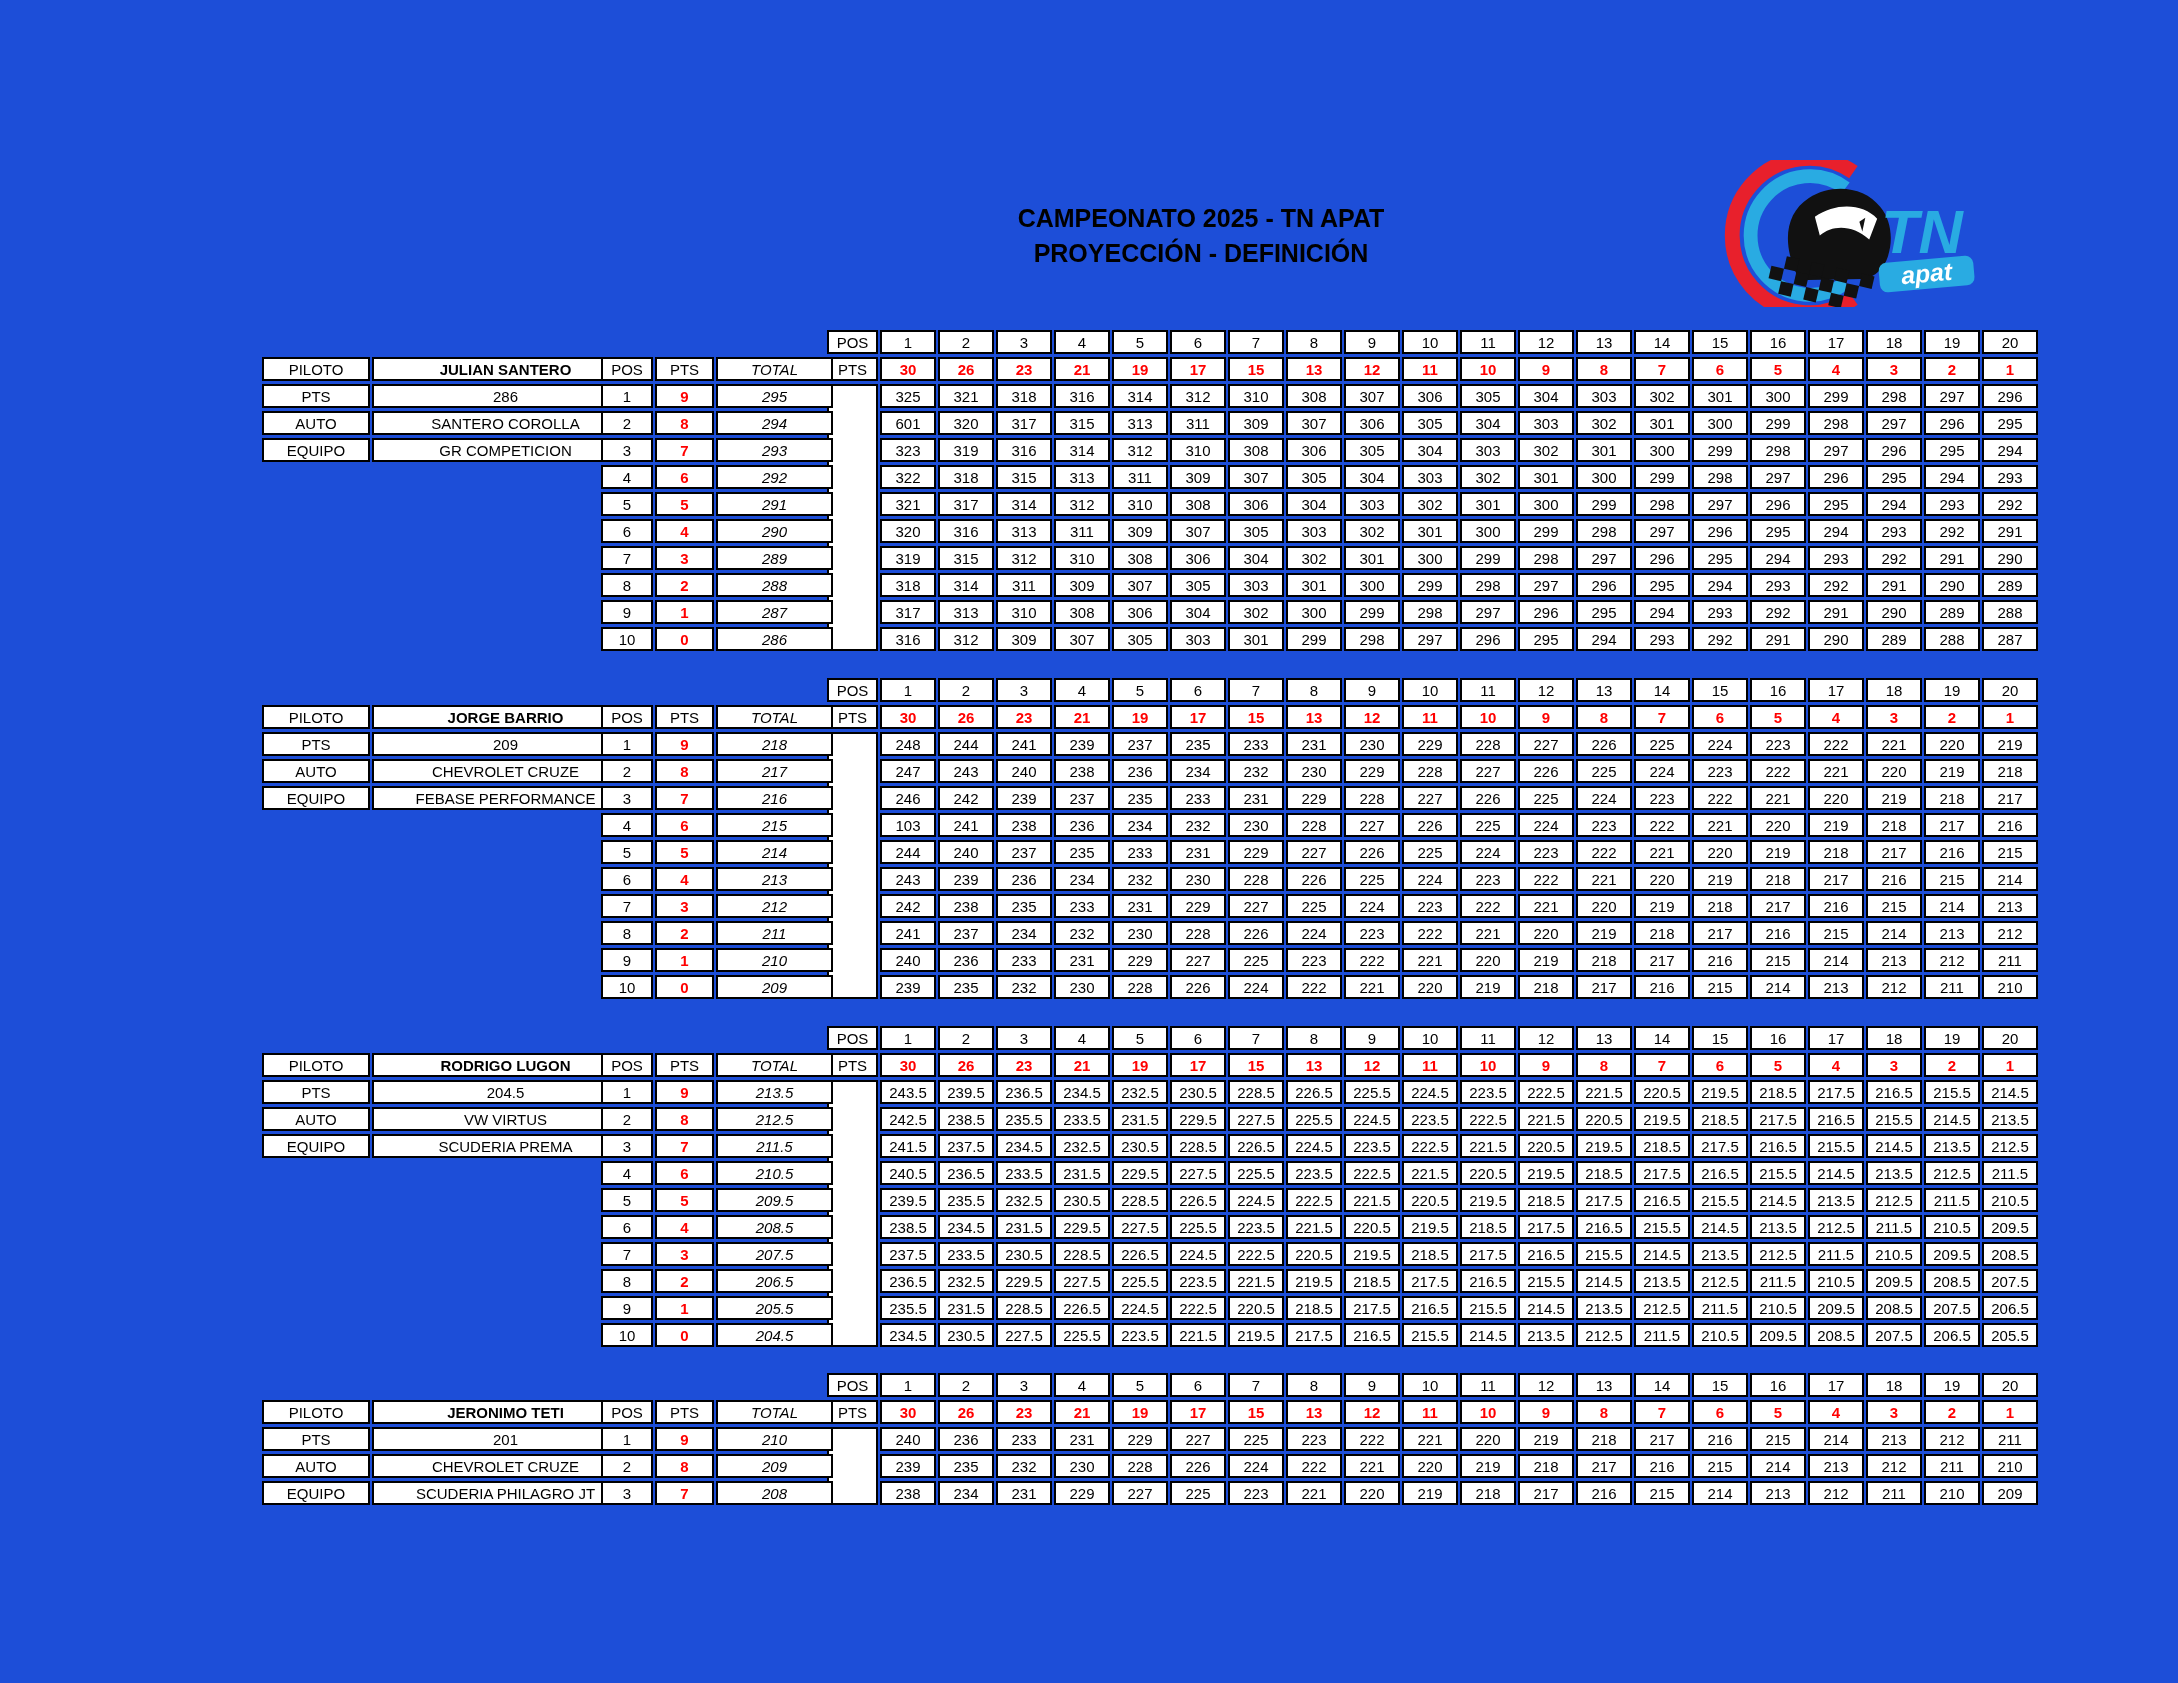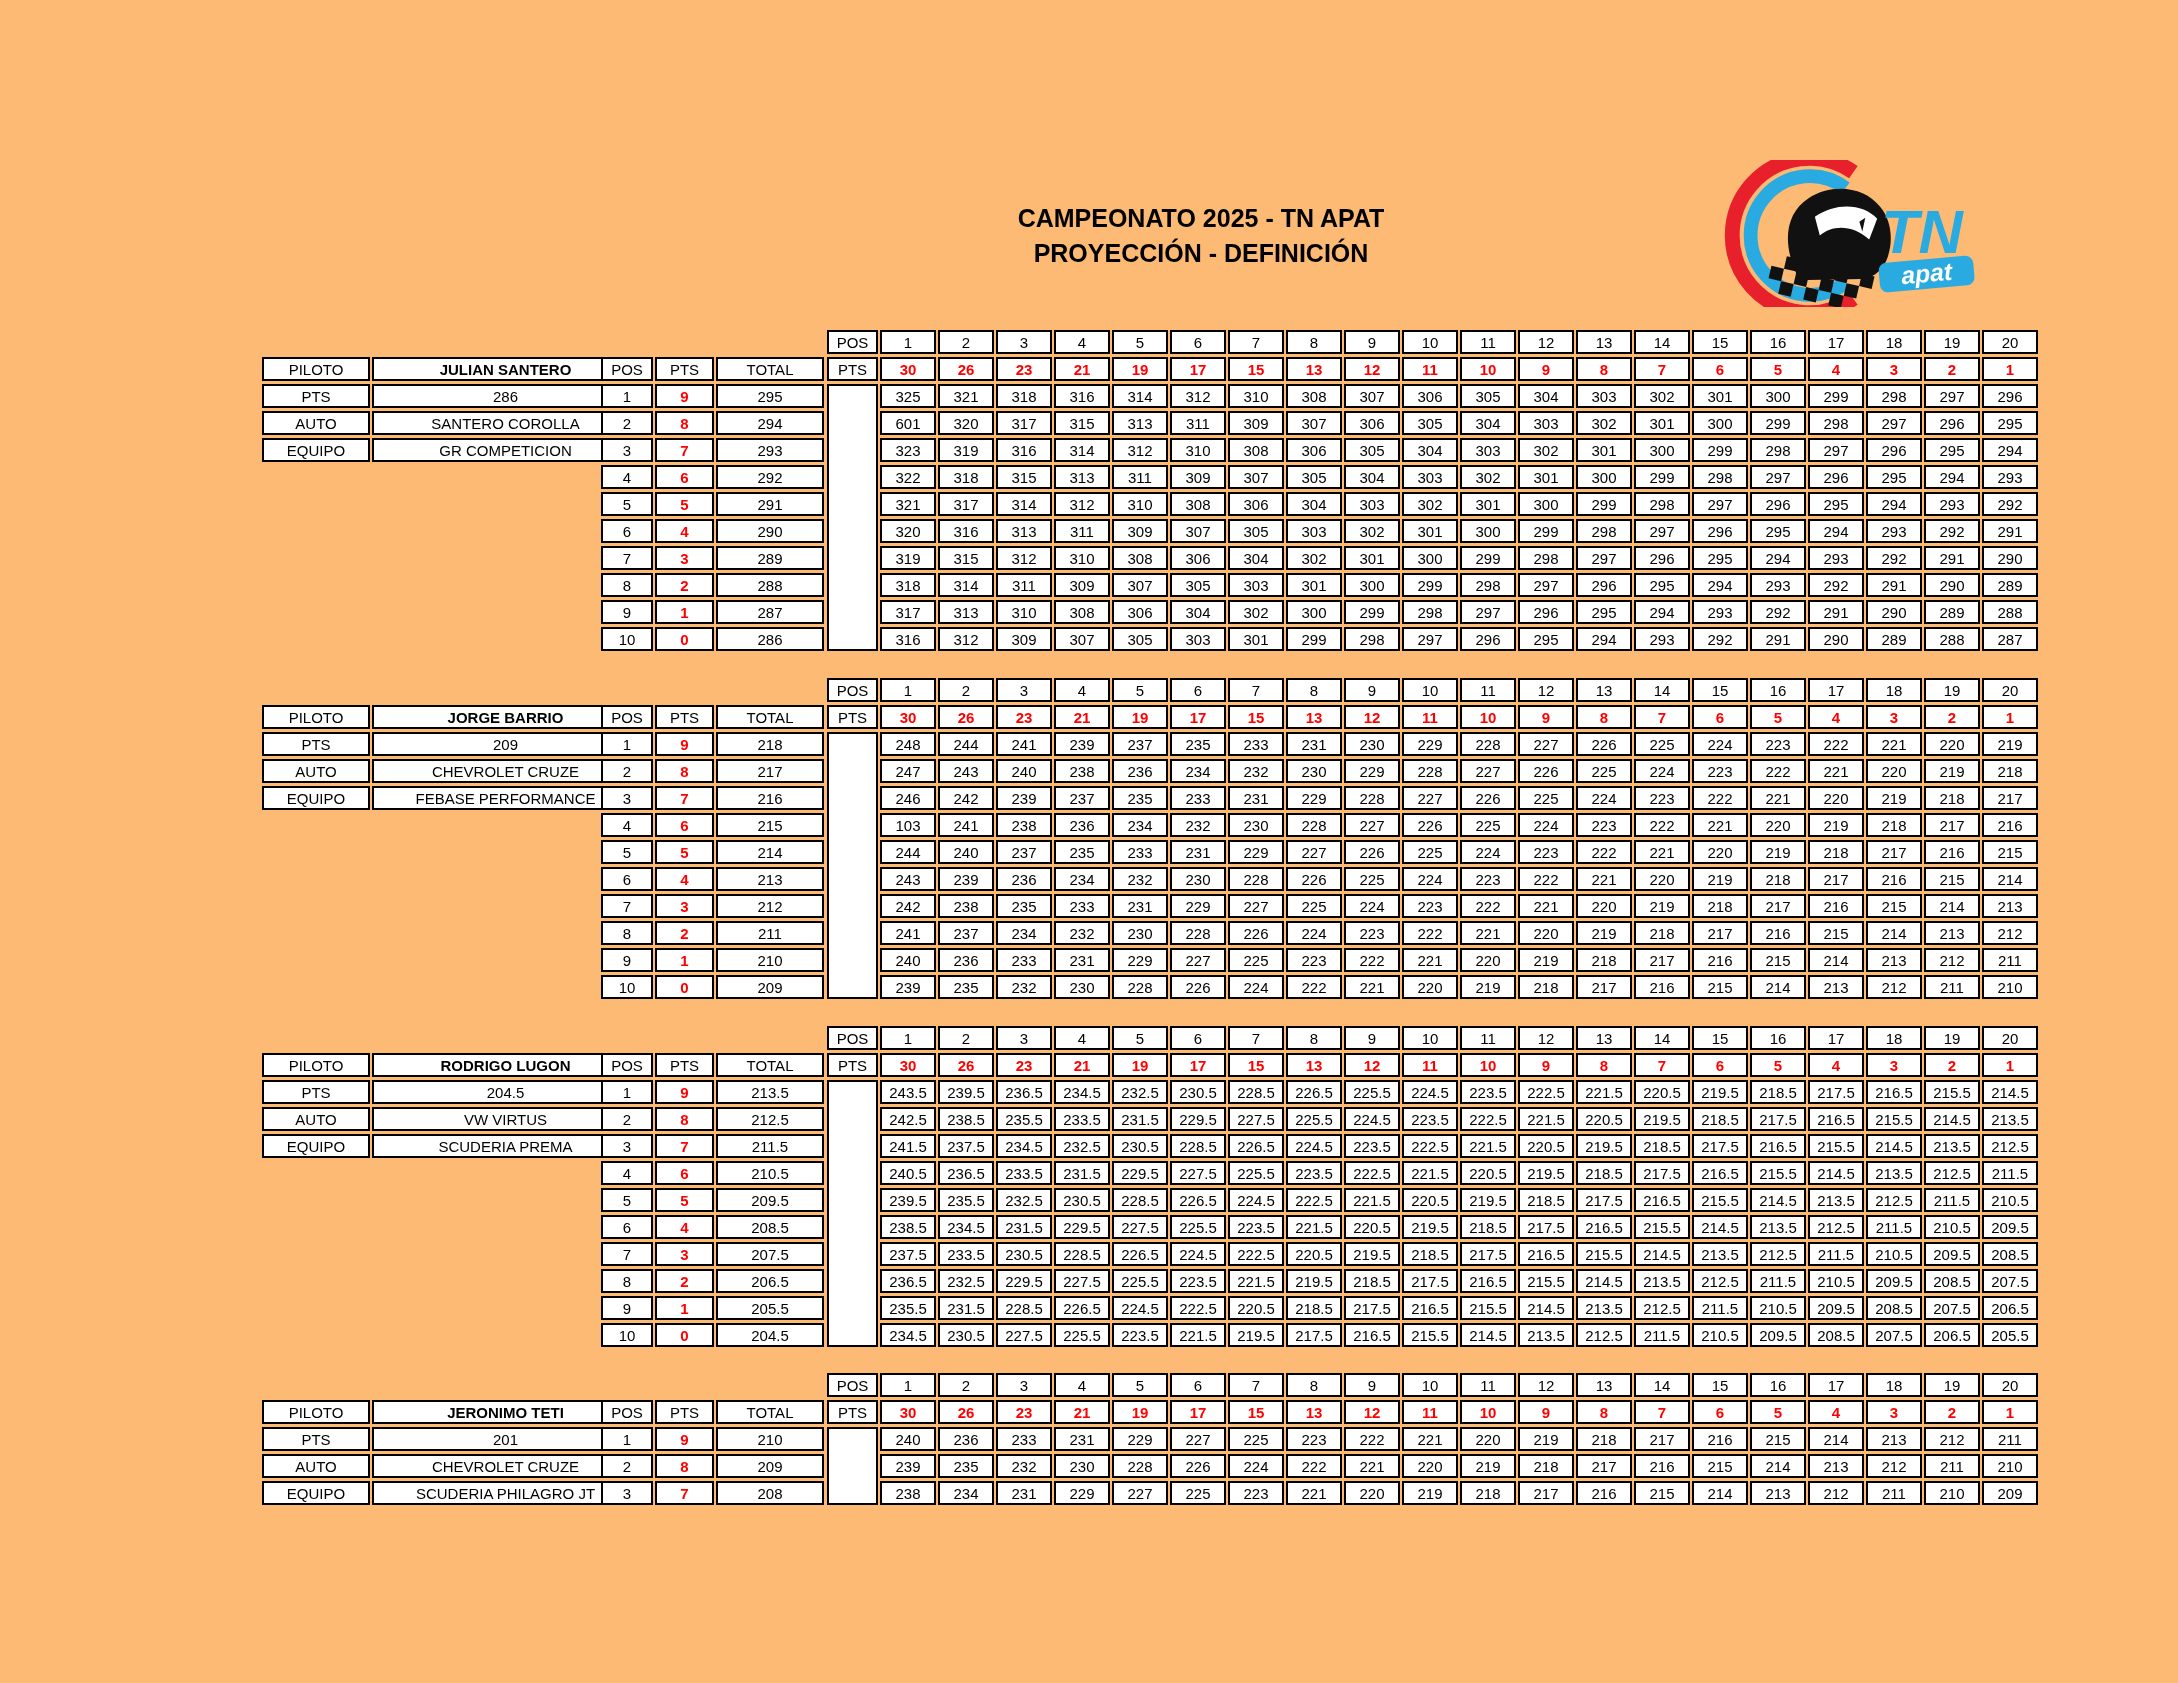--- a/index.html
+++ b/index.html
@@ -1,16 +1,16 @@
 <!DOCTYPE html>
 <html lang="es"><head>
 <meta charset="utf-8">
 <style>
   html,body{margin:0;padding:0;background:#fff;}
-  .page{position:relative;width:2178px;height:1683px;background:#fdba74;
+  .page{position:relative;width:2178px;height:1683px;background:#1d4ed8;
         font-family:"Liberation Sans",sans-serif;color:#000;overflow:hidden;}
 
   
   .title-block{position:absolute;left:706px;top:201px;width:990px;text-align:center;
                font-weight:bold;font-size:25px;line-height:35px;}
 
   
   .logo{position:absolute;left:1715px;top:160px;width:263px;height:147px;}
 
   
@@ -22,21 +22,21 @@
   .grid-table{left:565px;top:0;}
   .left-table{left:0;top:27px;}
   .mid-table{left:339px;top:27px;}
 
   td.glabel{width:51px;}
   td.gcol{width:56px;}
   td.ilabel{width:108px;}
   td.ival{width:267px;}
   td.mpos{width:52px;}
   td.mpts{width:59px;}
-  td.mtot{width:108px;}
+  td.mtot{width:117px;font-style:italic;}
   td.gspacer{background:#fff;}
 
   .tan{background:#F7C65E;}
   .red{color:#FF0000;font-weight:bold;}
   .yellow{background:#FFFF00;}
   .bold{font-weight:bold;}
 </style>
 </head>
 <body>
 

